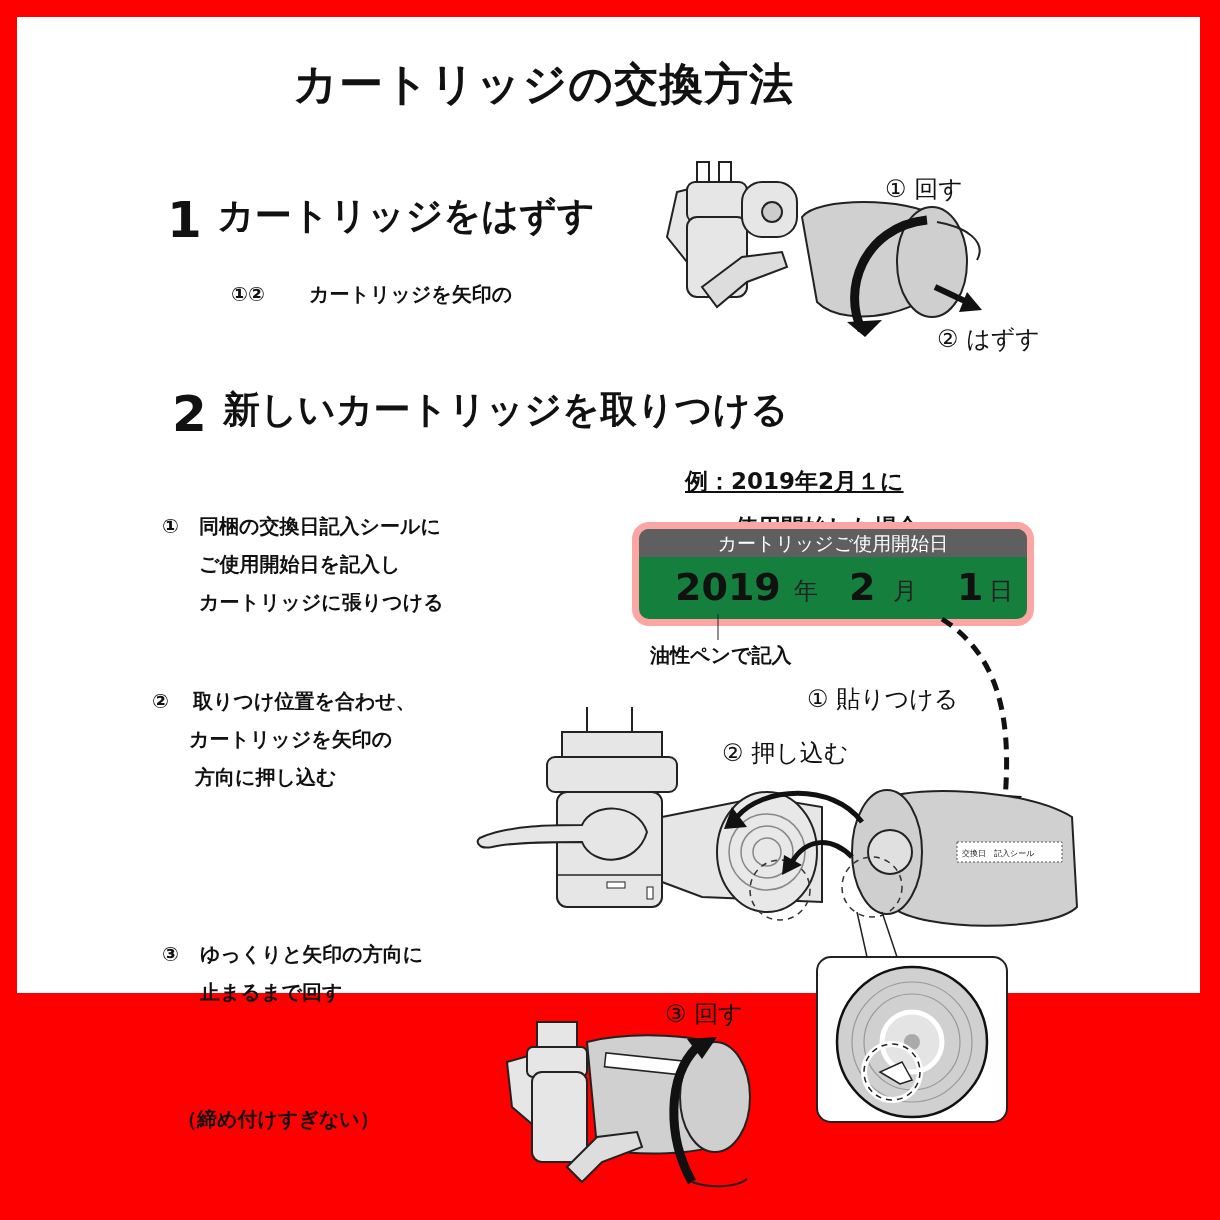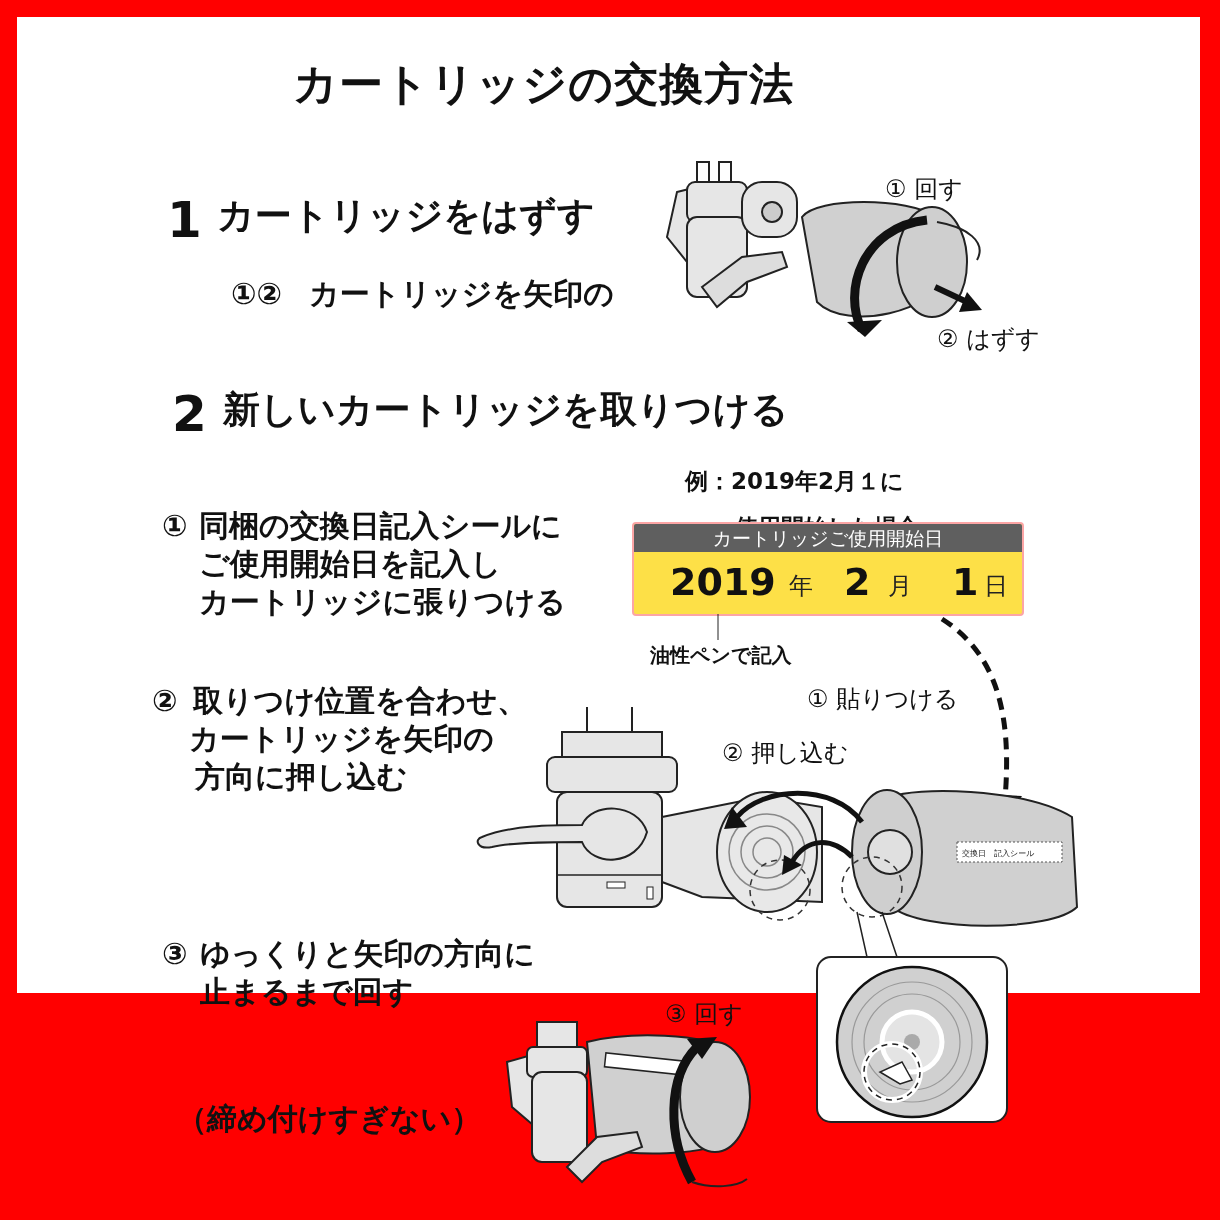--- a/index.html
+++ b/index.html
@@ -10,26 +10,26 @@
       color: #111;
     }
     .page {
       position: absolute; left: 17px; top: 17px; width: 1183px; height: 976px;
       background: #ffffff;
     }
     .abs { position: absolute; white-space: nowrap; }
     .title { left: 293px; top: 38px; font-size: 44px; font-weight: bold; letter-spacing: 1px; }
     .step-num { font-weight: bold; font-size: 50px; line-height: 1; }
     .step-head { font-weight: bold; font-size: 37px; line-height: 1; }
-    .sub { font-weight: bold; font-size: 30px; line-height: 38px; }
+    .sub { font-weight: bold; font-size: 20px; line-height: 38px; }
     .label { font-size: 24px; line-height: 1; }
 
     .date-card {
       position: absolute; left: 615px; top: 505px; width: 388px; height: 90px;
-      border: 2px solid #fca5a5; border-radius: 4px; background: #fde047; overflow: hidden;
+      border: 7px solid #fca5a5; border-radius: 17px; background: #15803d; overflow: hidden;
     }
     .date-card .bar {
       height: 28px; background: #5f5f5f; color: #fff; font-size: 19px;
       text-align: center; line-height: 28px;
     }
     .date-card .row { position: relative; height: 60px; }
     .big { position: absolute; font-weight: bold; font-size: 38px; top: 8px; }
     .unit { position: absolute; font-size: 24px; top: 18px; color: #222; }
     .note { font-weight: bold; font-size: 20px; }
     .ex { font-weight: bold; font-size: 23px; line-height: 30px; }
@@ -63,21 +63,21 @@
     <path d="M290,80 C320,85 340,100 330,118" fill="none" stroke="#222" stroke-width="2"></path>
     <line x1="288" y1="145" x2="320" y2="160" stroke="#111" stroke-width="6"></line>
     <polygon points="320,150 335,168 312,170" fill="#111"></polygon>
   </svg>
   <div class="abs label" style="left:868px;top:160px;">① 回す</div>
   <div class="abs label" style="left:920px;top:310px;">② はずす</div>
 
   <div class="abs step-num" style="left:155px;top:372px;">2</div>
   <div class="abs step-head" style="left:206px;top:374px;">新しいカートリッジを取りつける</div>
 
-  <div class="abs ex" style="left:668px;top:449px;">例：2019年2月１に</div>
+  <div class="abs ex" style="left:668px;top:449px;text-decoration:underline;">例：2019年2月１に</div>
   <div class="abs ex" style="left:718px;top:479px;margin-top:16px;">使用開始した場合</div>
 
   <div class="abs sub" style="left:145px;top:490px;">①</div>
   <div class="abs sub" style="left:182px;top:490px;text-align:center;">同梱の交換日記入シールに</div>
   <div class="abs sub" style="left:182px;top:528px;">ご使用開始日を記入し</div>
   <div class="abs sub" style="left:182px;top:566px;">カートリッジに張りつける</div>
 
   <div class="date-card">
     <div class="bar">カートリッジご使用開始日</div>
     <div class="row">

